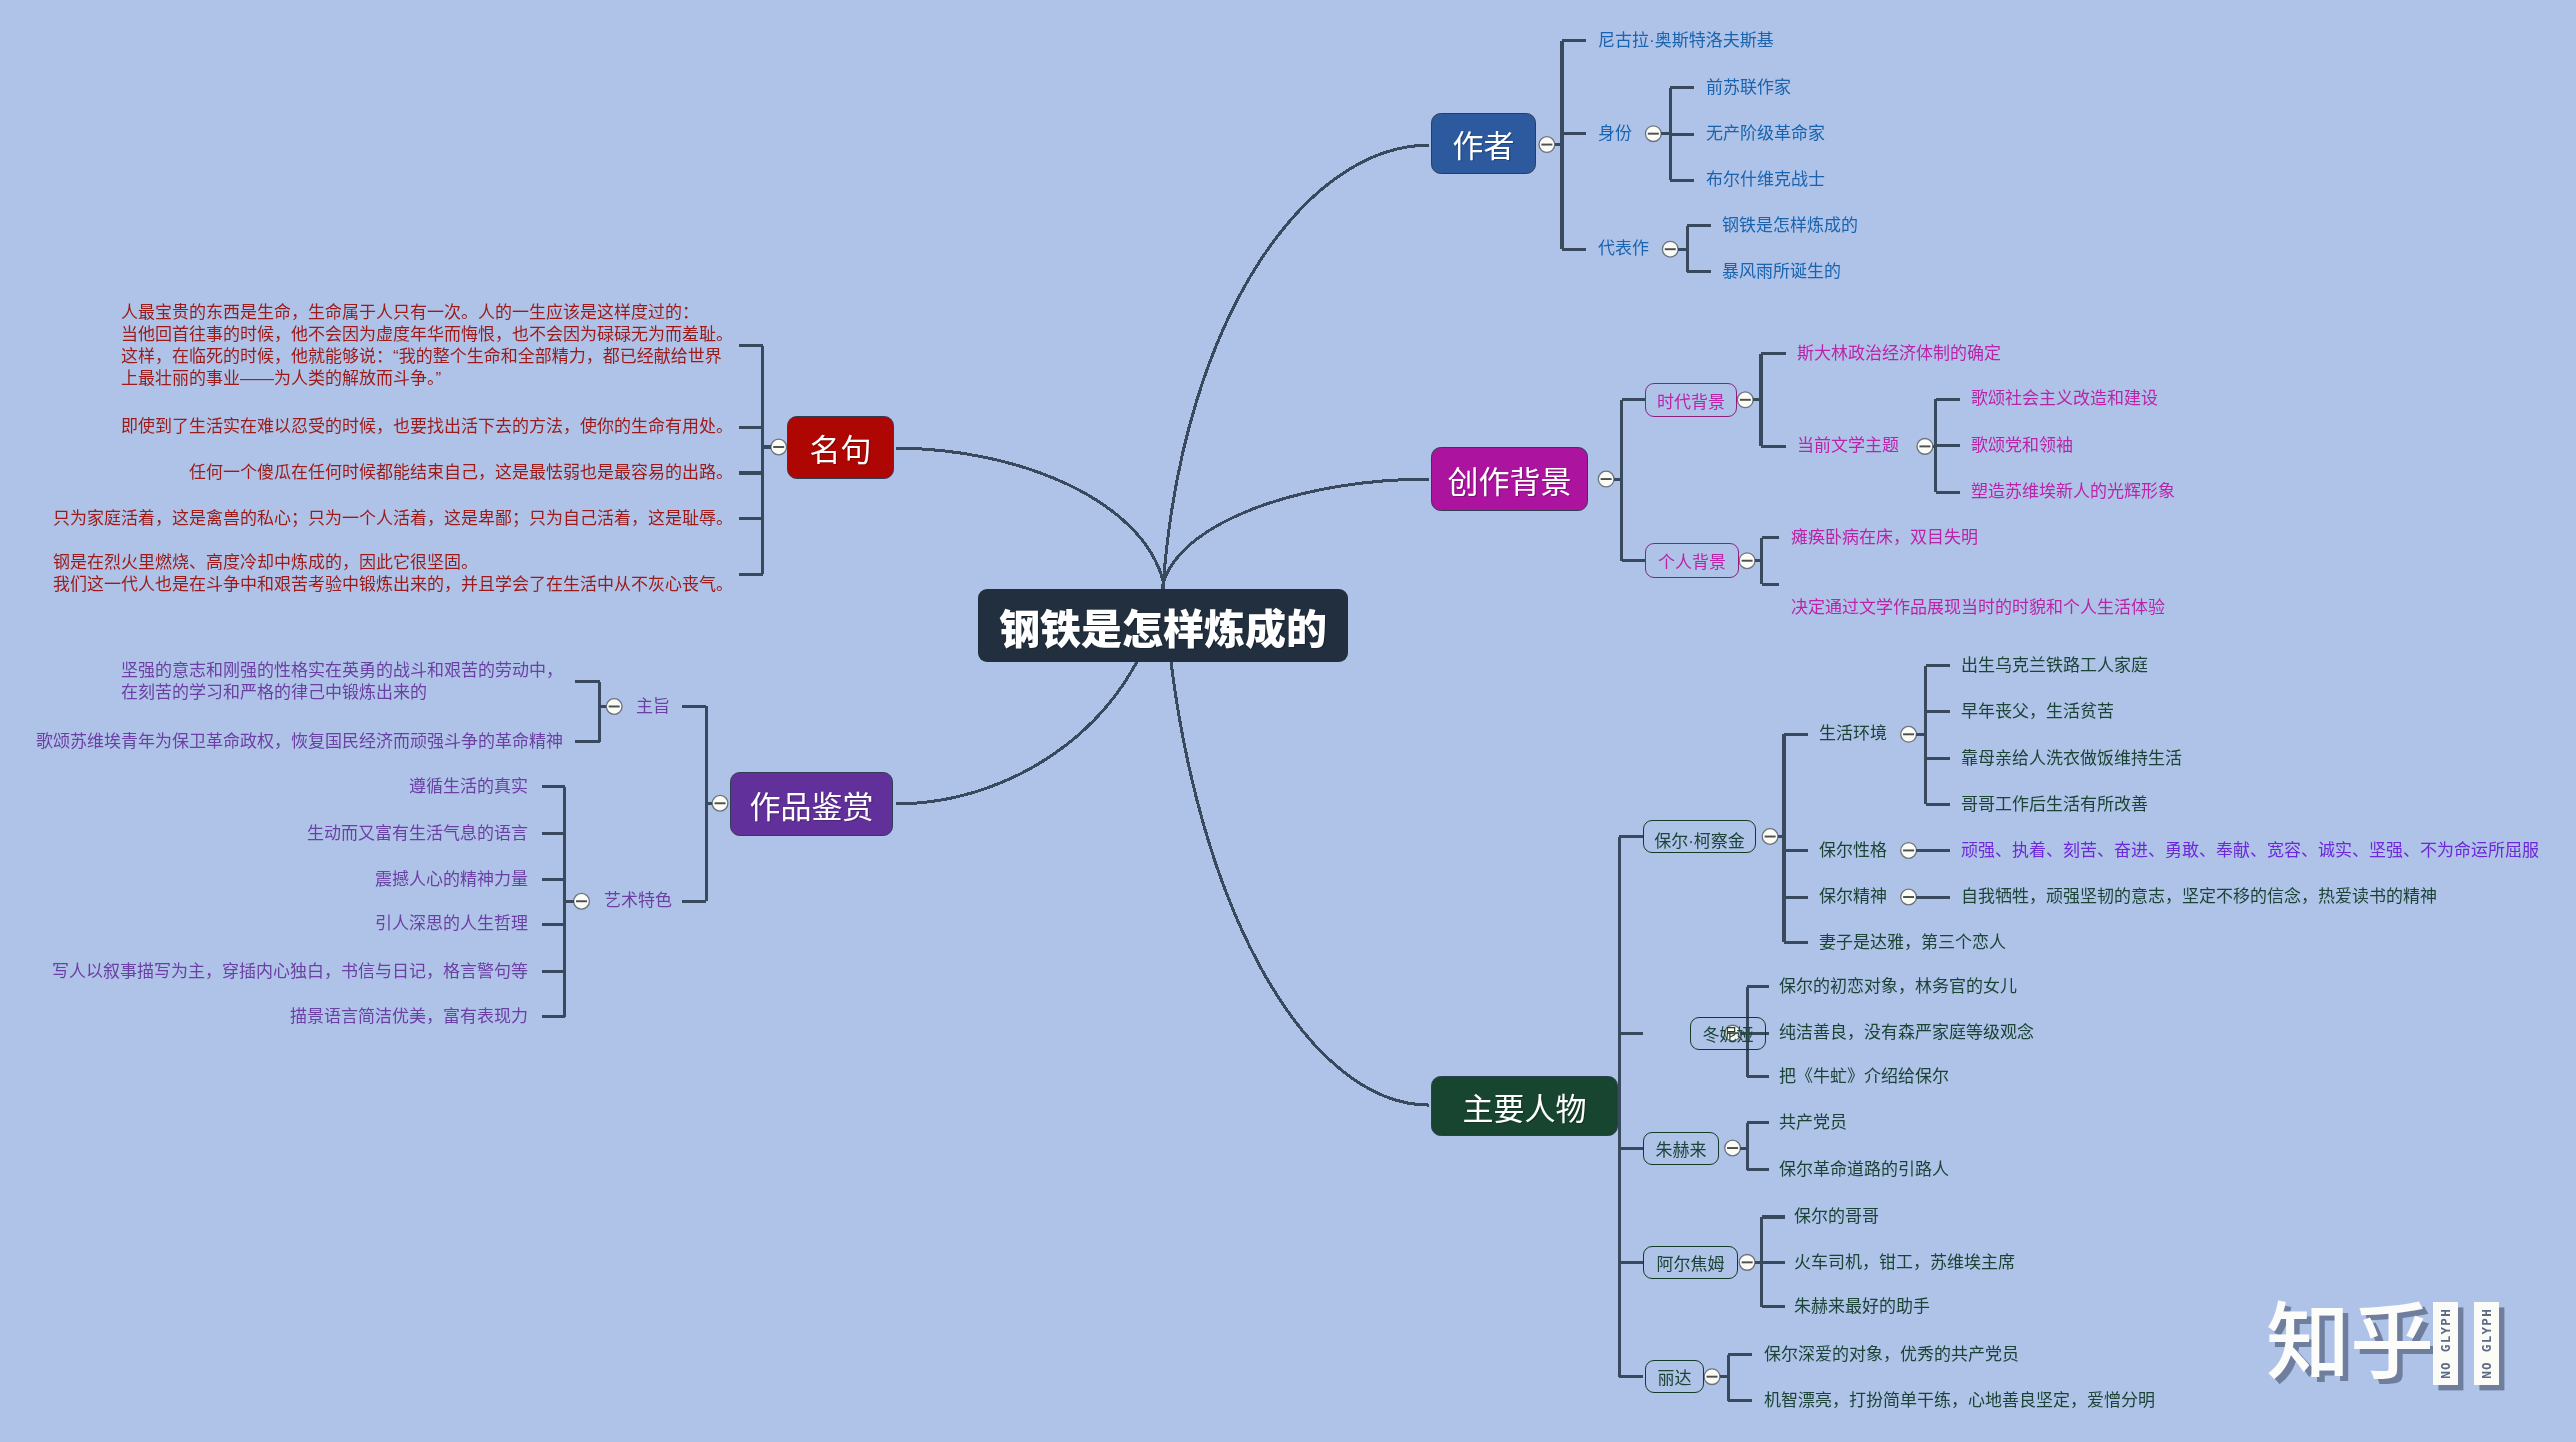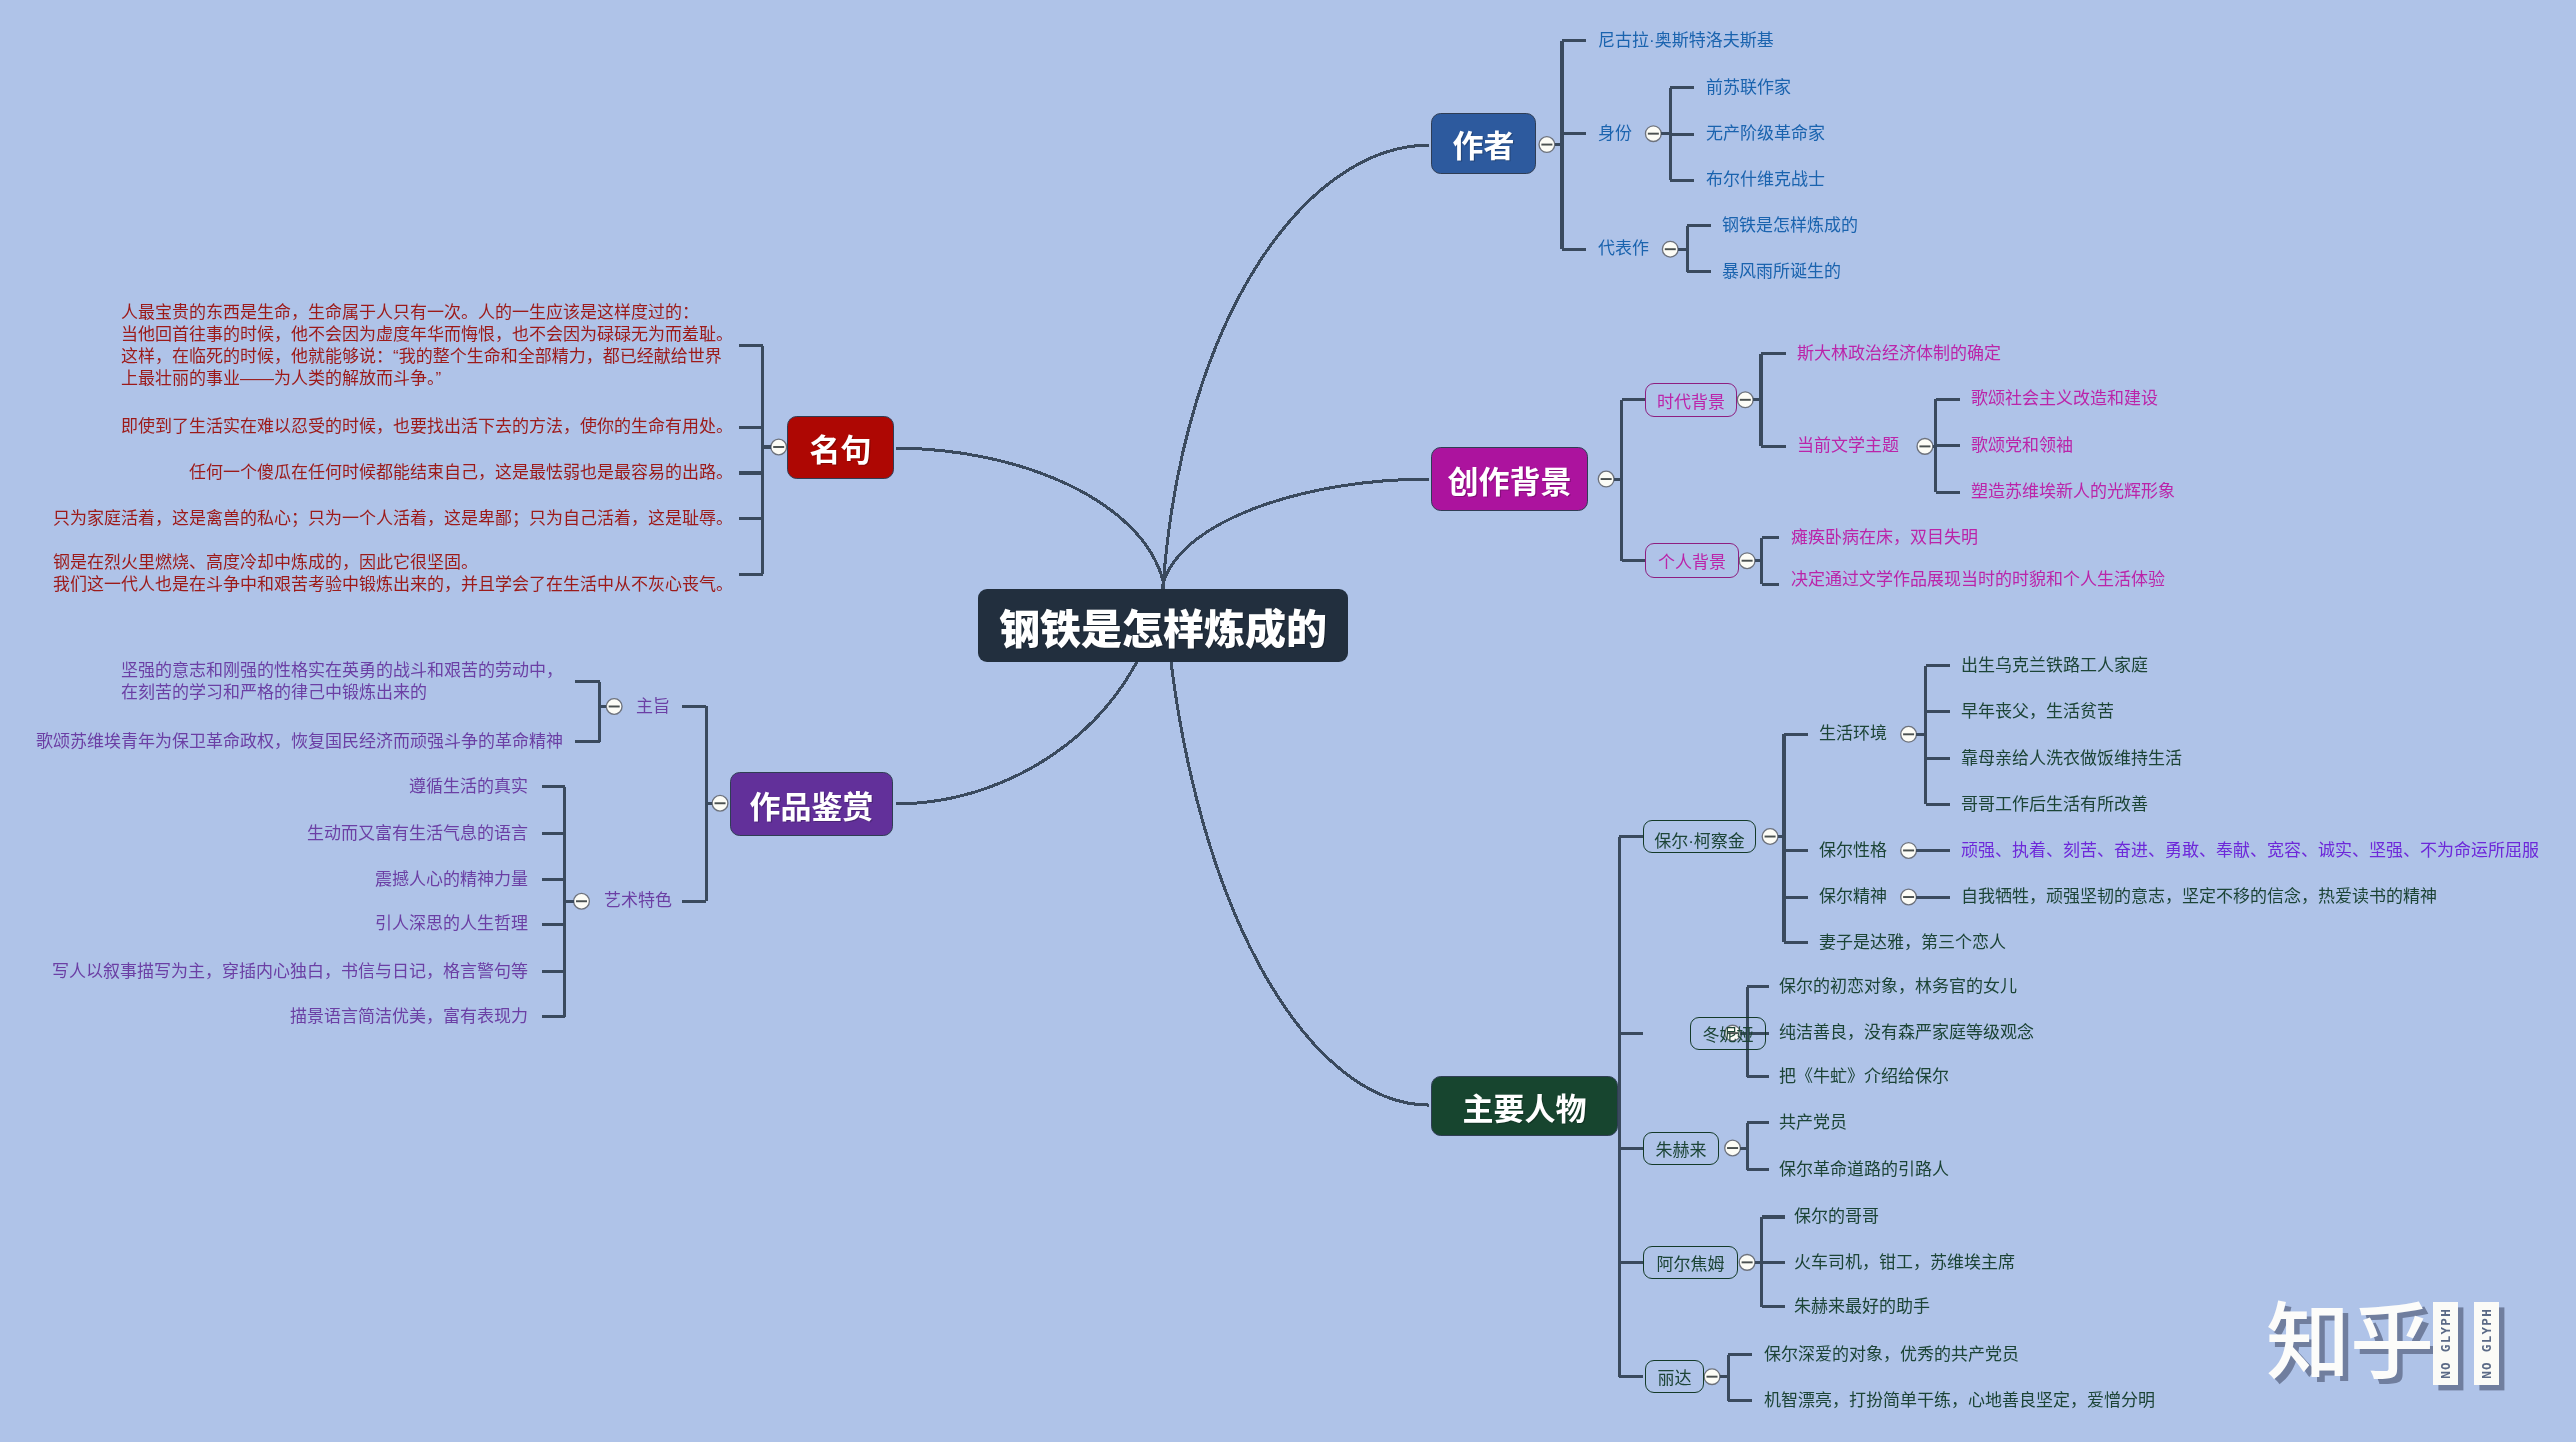--- a/index.html
+++ b/index.html
@@ -9,21 +9,21 @@
 .mdot{font-family:"Liberation Sans","DejaVu Sans",sans-serif;}
 #stage{position:relative;width:2576px;height:1442px;background:#afc3e8;}
 #wires{position:absolute;left:0;top:0;width:2576px;height:1442px;}
 .rootnode{position:absolute;box-sizing:border-box;display:flex;align-items:center;
   font-family:"Liberation Sans","Noto Sans CJK SC","DejaVu Sans",sans-serif;
   justify-content:center;border-radius:9px;background:#222f3e;color:#fff;
   font-weight:900;white-space:nowrap;letter-spacing:0px;
   text-shadow:1.2px 1.2px 0 rgba(0,0,0,.22);}
 .bnode{position:absolute;box-sizing:border-box;display:flex;align-items:center;
   font-family:"Liberation Sans","Noto Sans CJK SC","DejaVu Sans",sans-serif;
-  justify-content:center;border-radius:9.7px;color:#fff;font-weight:700;
+  justify-content:center;border-radius:9.7px;color:#fff;font-weight:400;
   white-space:nowrap;letter-spacing:0px;border:1.3px solid #2f3d54;
   text-shadow:1.2px 1.2px 0 rgba(0,0,0,.22);}
 .lbl{position:absolute;white-space:pre;line-height:1.30;
   font-family:"Liberation Sans","Noto Sans CJK SC","DejaVu Sans",sans-serif;}
 .lbl.r{transform:translateY(-50%);}
 .lbl.l{transform:translate(-100%,-50%);text-align:left;}
 .chip{position:absolute;box-sizing:border-box;display:flex;align-items:center;
   font-family:"Liberation Sans","Noto Sans CJK SC","DejaVu Sans",sans-serif;
   justify-content:center;border-radius:9px;background:transparent;
   white-space:nowrap;border-style:solid;}
@@ -241,21 +241,21 @@
     <div class="lbl r" style="left: 1722px; top: 272px; font-size: 17px; color: rgb(26, 99, 174);">暴风雨所诞生的</div>
     <div class="bnode" style="left: 1431px; top: 447px; width: 157px; height: 64px; background: rgb(172, 19, 158); font-size: 31px;">创作背景</div>
     <div class="chip" style="left: 1645px; top: 383px; width: 92px; height: 34px; border-width: 1.5px; border-color: rgb(142, 31, 128); color: rgb(187, 36, 169); font-size: 17px;">时代背景</div>
     <div class="lbl r" style="left: 1797px; top: 354px; font-size: 17px; color: rgb(187, 36, 169);">斯大林政治经济体制的确定</div>
     <div class="lbl r" style="left: 1797px; top: 446px; font-size: 17px; color: rgb(187, 36, 169);">当前文学主题</div>
     <div class="lbl r" style="left: 1971px; top: 399px; font-size: 17px; color: rgb(187, 36, 169);">歌颂社会主义改造和建设</div>
     <div class="lbl r" style="left: 1971px; top: 446px; font-size: 17px; color: rgb(187, 36, 169);">歌颂党和领袖</div>
     <div class="lbl r" style="left: 1971px; top: 492px; font-size: 17px; color: rgb(187, 36, 169);">塑造苏维埃新人的光辉形象</div>
     <div class="chip" style="left: 1645px; top: 543px; width: 94px; height: 35px; border-width: 1.5px; border-color: rgb(142, 31, 128); color: rgb(187, 36, 169); font-size: 17px;">个人背景</div>
     <div class="lbl r" style="left: 1791px; top: 538px; font-size: 17px; color: rgb(187, 36, 169);">瘫痪卧病在床，双目失明</div>
-    <div class="lbl r" style="left: 1791px; top: 580px; font-size: 17px; color: rgb(187, 36, 169);">决定通过文学作品展现当时的时貌和个人生活体验</div>
+    <div class="lbl r" style="left: 1791px; top: 608px; font-size: 17px; color: rgb(187, 36, 169);">决定通过文学作品展现当时的时貌和个人生活体验</div>
     <div class="bnode" style="left: 1431px; top: 1076px; width: 187px; height: 60px; background: rgb(23, 69, 47); font-size: 31px;">主要人物</div>
     <div class="chip" style="left: 1643px; top: 820px; width: 113px; height: 33px; border-width: 1.5px; border-color: rgb(20, 58, 40); color: rgb(28, 68, 54); font-size: 17px; align-items: flex-end;">保尔<span class="mdot">·</span>柯察金</div>
     <div class="lbl r" style="left: 1819px; top: 734px; font-size: 17px; color: rgb(28, 68, 54);">生活环境</div>
     <div class="lbl r" style="left: 1961px; top: 666px; font-size: 17px; color: rgb(28, 68, 54);">出生乌克兰铁路工人家庭</div>
     <div class="lbl r" style="left: 1961px; top: 712px; font-size: 17px; color: rgb(28, 68, 54);">早年丧父，生活贫苦</div>
     <div class="lbl r" style="left: 1961px; top: 759px; font-size: 17px; color: rgb(28, 68, 54);">靠母亲给人洗衣做饭维持生活</div>
     <div class="lbl r" style="left: 1961px; top: 805px; font-size: 17px; color: rgb(28, 68, 54);">哥哥工作后生活有所改善</div>
     <div class="lbl r" style="left: 1819px; top: 851px; font-size: 17px; color: rgb(28, 68, 54);">保尔性格</div>
     <div class="lbl r" style="left: 1961px; top: 851px; font-size: 17px; color: #6d28d9;">顽强、执着、刻苦、奋进、勇敢、奉献、宽容、诚实、坚强、不为命运所屈服</div>
     <div class="lbl r" style="left: 1819px; top: 897px; font-size: 17px; color: rgb(28, 68, 54);">保尔精神</div>

